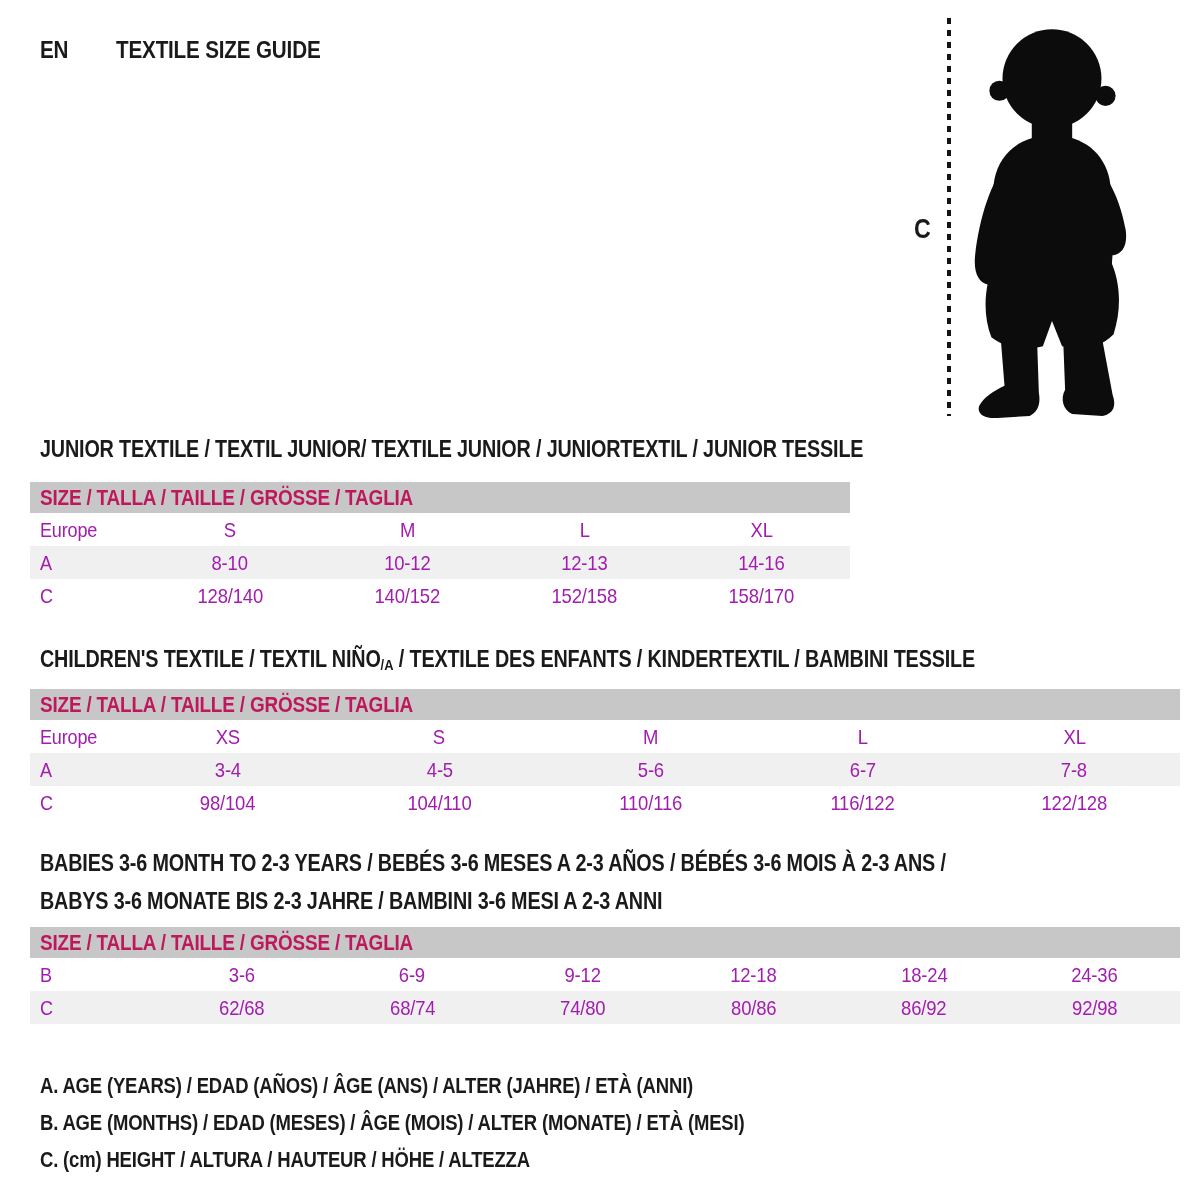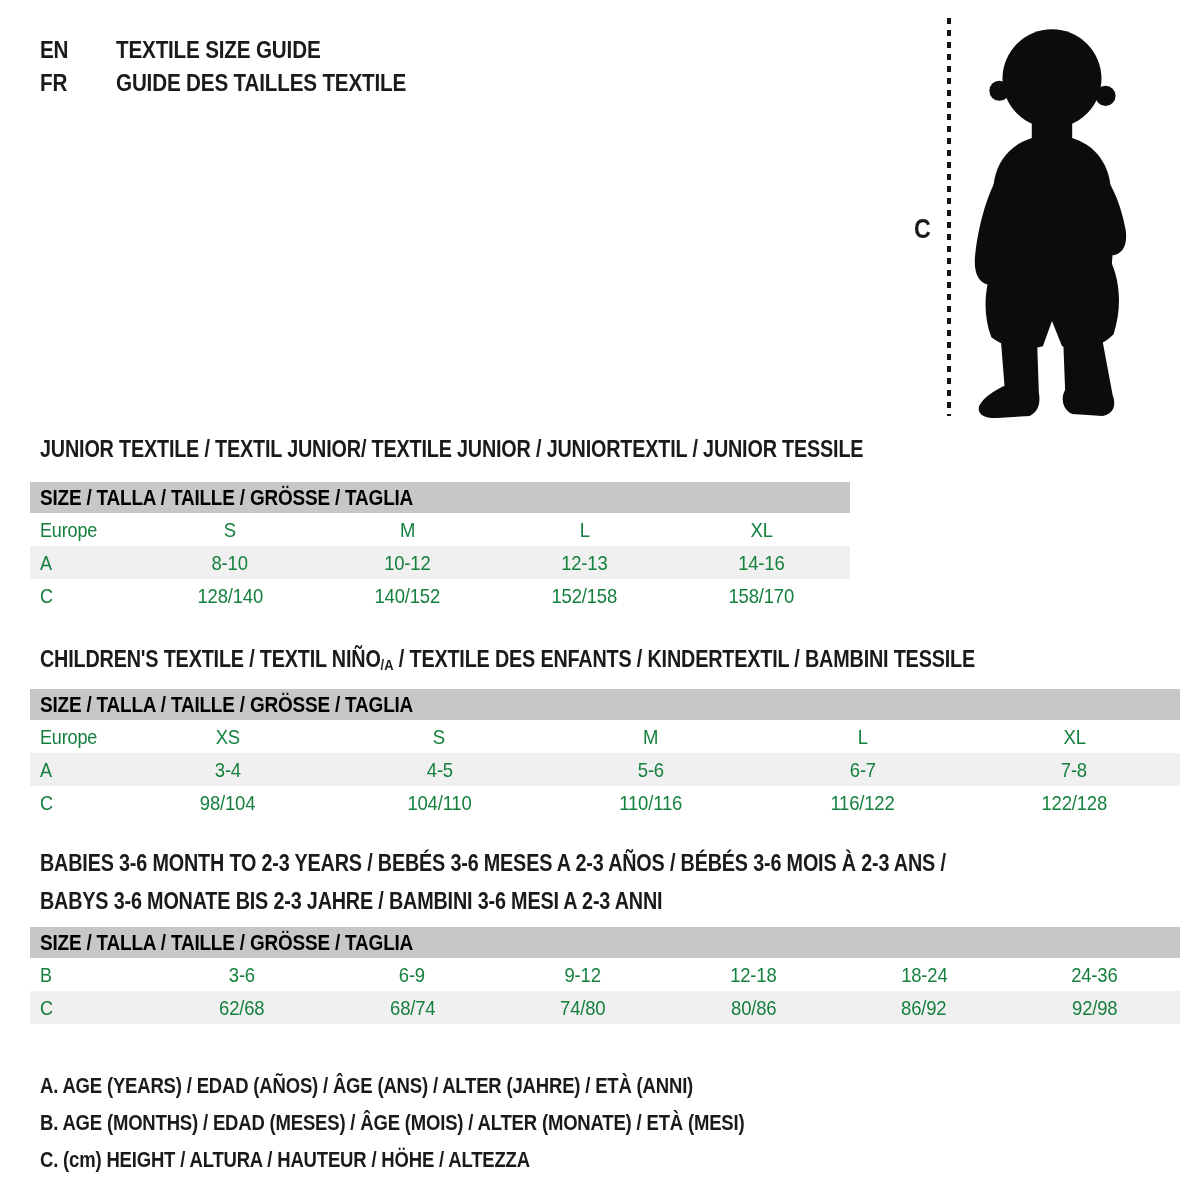--- a/index.html
+++ b/index.html
@@ -35,45 +35,41 @@
     position:absolute;left:40px;font-size:23px;font-weight:bold;white-space:nowrap;
     transform:scaleX(.86);transform-origin:0 50%;letter-spacing:-.2px;
   }
   .sub{font-size:15px;vertical-align:-3px;letter-spacing:0;}
 
   
   .tbl-wrap{position:absolute;}
   table{width:100%;border-collapse:collapse;table-layout:fixed;}
   th.size-hd{
     height:31px;background:#c7c7c7;text-align:left;padding:0 0 0 10px;
-    font-size:22px;font-weight:bold;color:#000000;
-  }
-  td{height:33px;font-size:21px;color:#15803d;text-align:center;padding:0;font-weight:normal;}
+    font-size:22px;font-weight:bold;color:#be185d;
+  }
+  td{height:33px;font-size:21px;color:#a21caf;text-align:center;padding:0;font-weight:normal;}
   td.lbl{text-align:left;padding-left:10px;}
   tr.alt{background:#f0f0f0;}
 
   
   .legend-line{
     position:absolute;left:40px;font-size:21.5px;font-weight:bold;white-space:nowrap;
     transform:scaleX(.86);transform-origin:0 50%;letter-spacing:-.2px;
   }
 </style>
 </head>
 <body>
 
 <div class="page">
 
   <div class="lang-block">
     <div class="lang-row">
       <span class="lang-code cond">EN</span>
       <span class="lang-title cond">TEXTILE SIZE GUIDE</span>
-    </div>
-    <div class="lang-row">
-      <span class="lang-code cond">FR</span>
-      <span class="lang-title cond">GUIDE DES TAILLES TEXTILE</span>
     </div>
   </div>
 
   <div class="height-line"></div>
   <div class="figure-label cond">C</div>
   <svg class="silhouette" viewBox="0 0 180 400" xmlns="http://www.w3.org/2000/svg">
     <g fill="#0c0c0c">
       <circle cx="88" cy="62" r="49"></circle>
       <circle cx="36" cy="74" r="10"></circle>
       <circle cx="141" cy="79" r="10"></circle>

